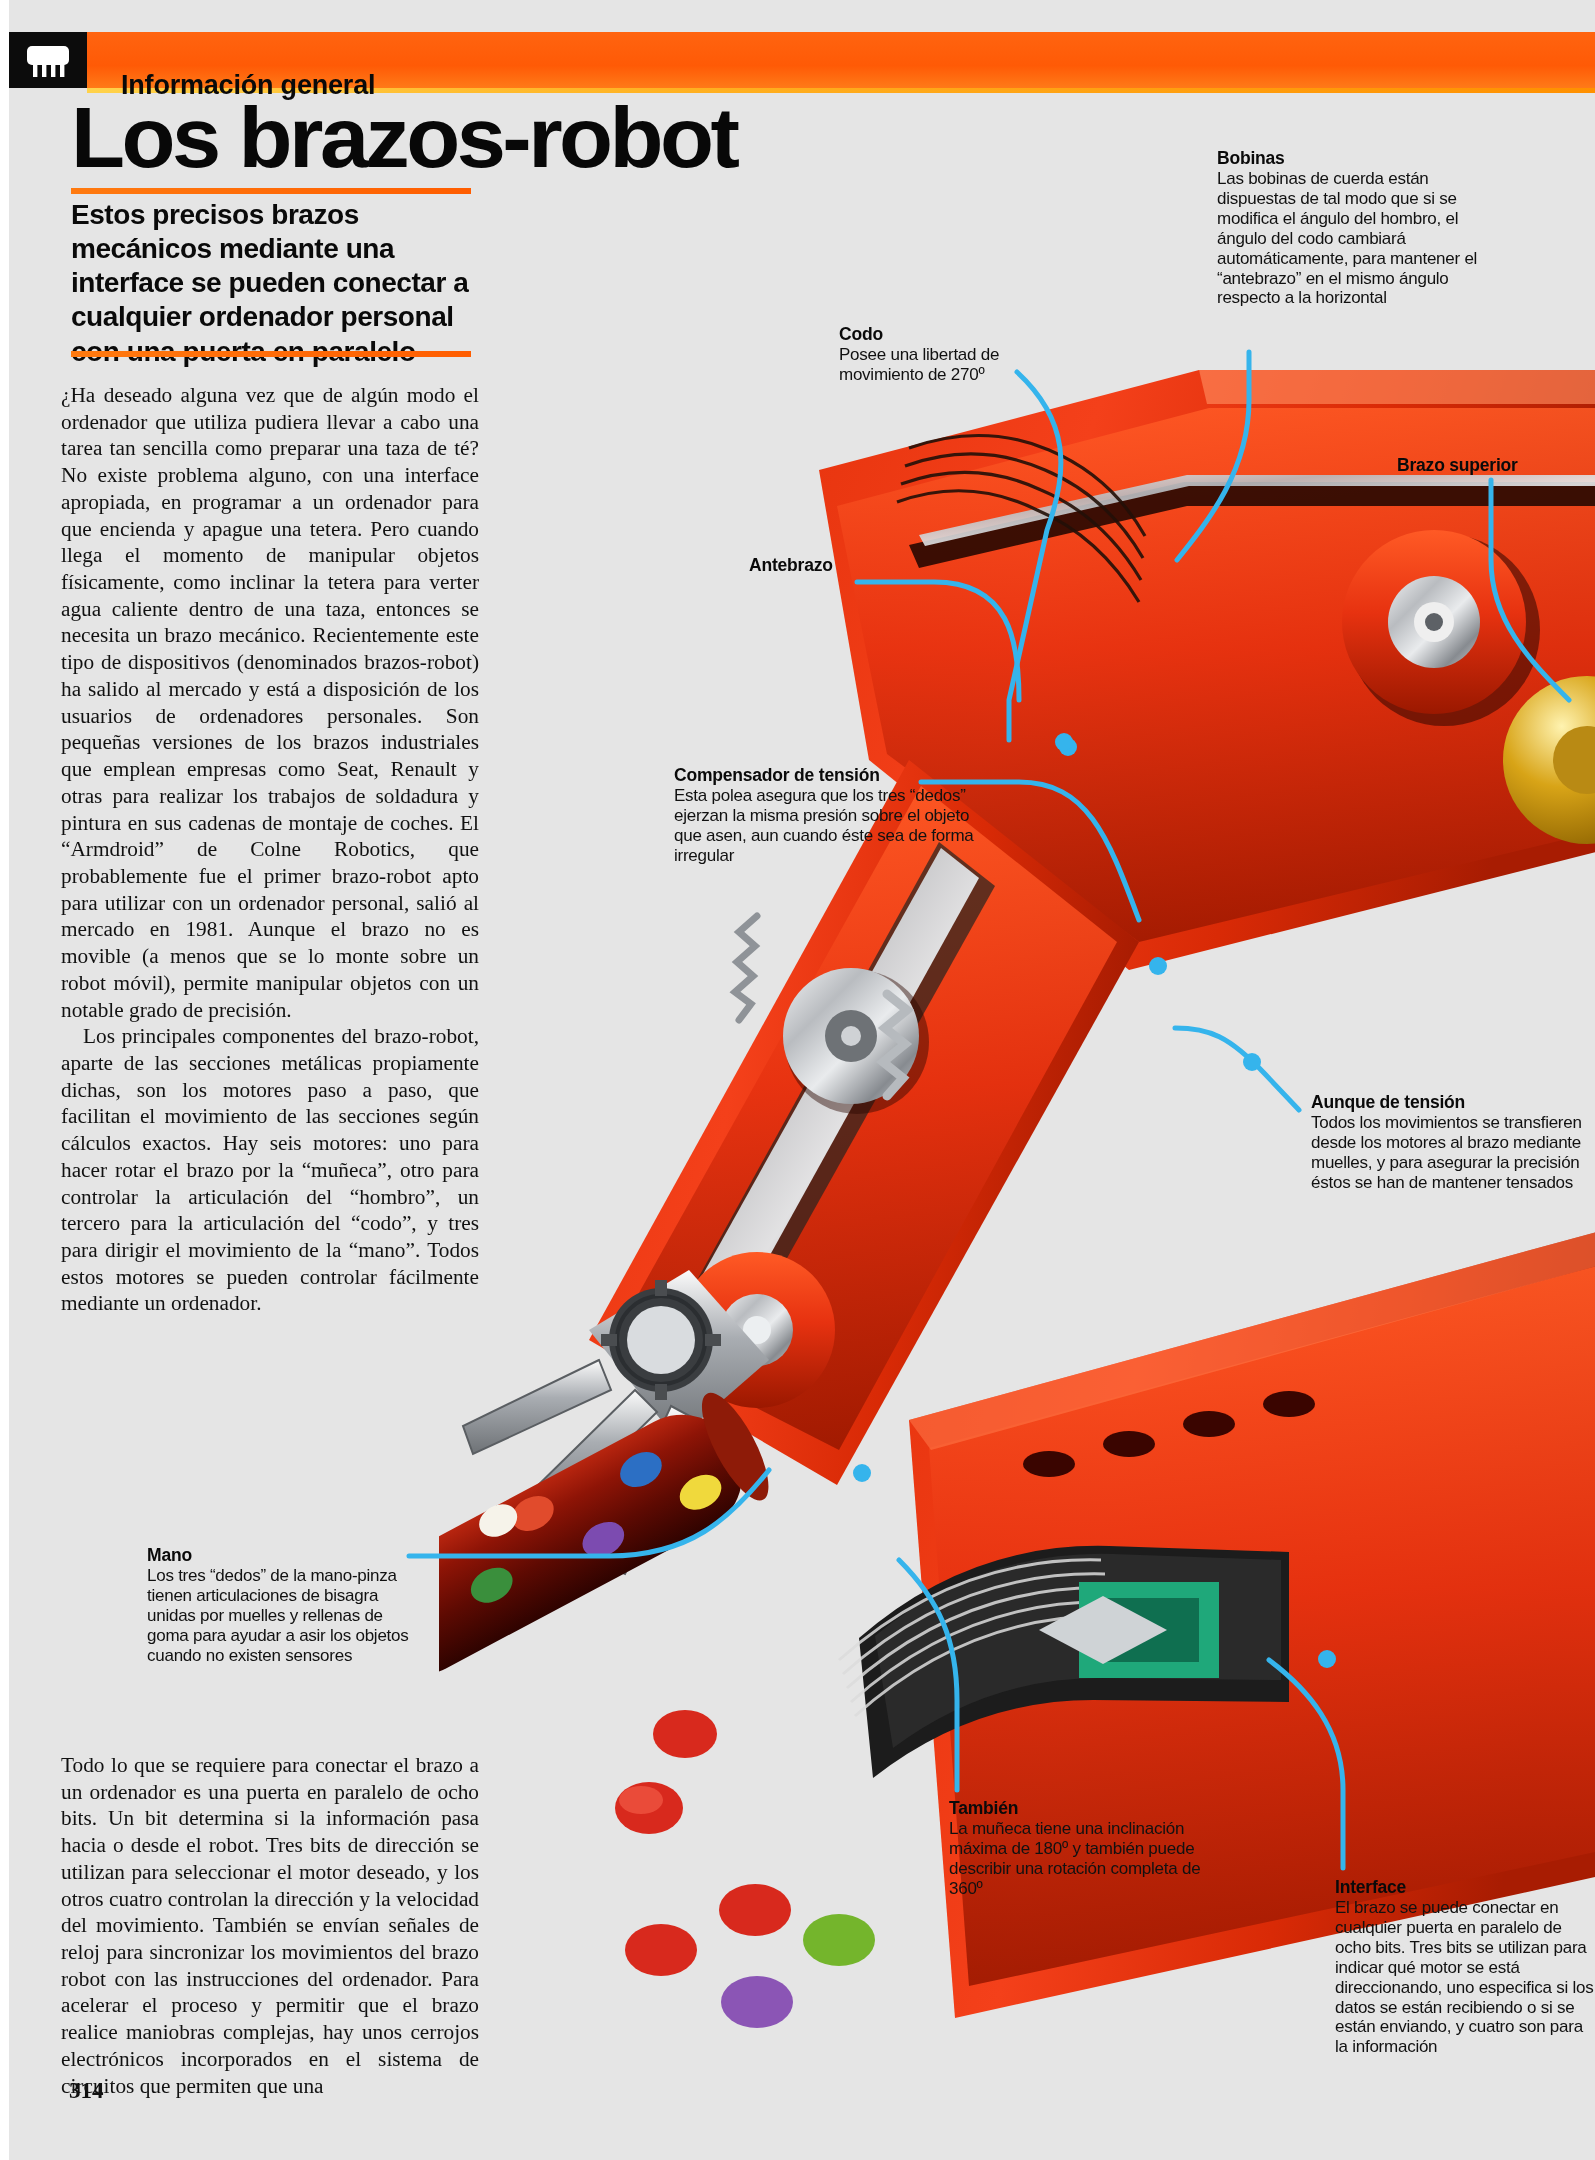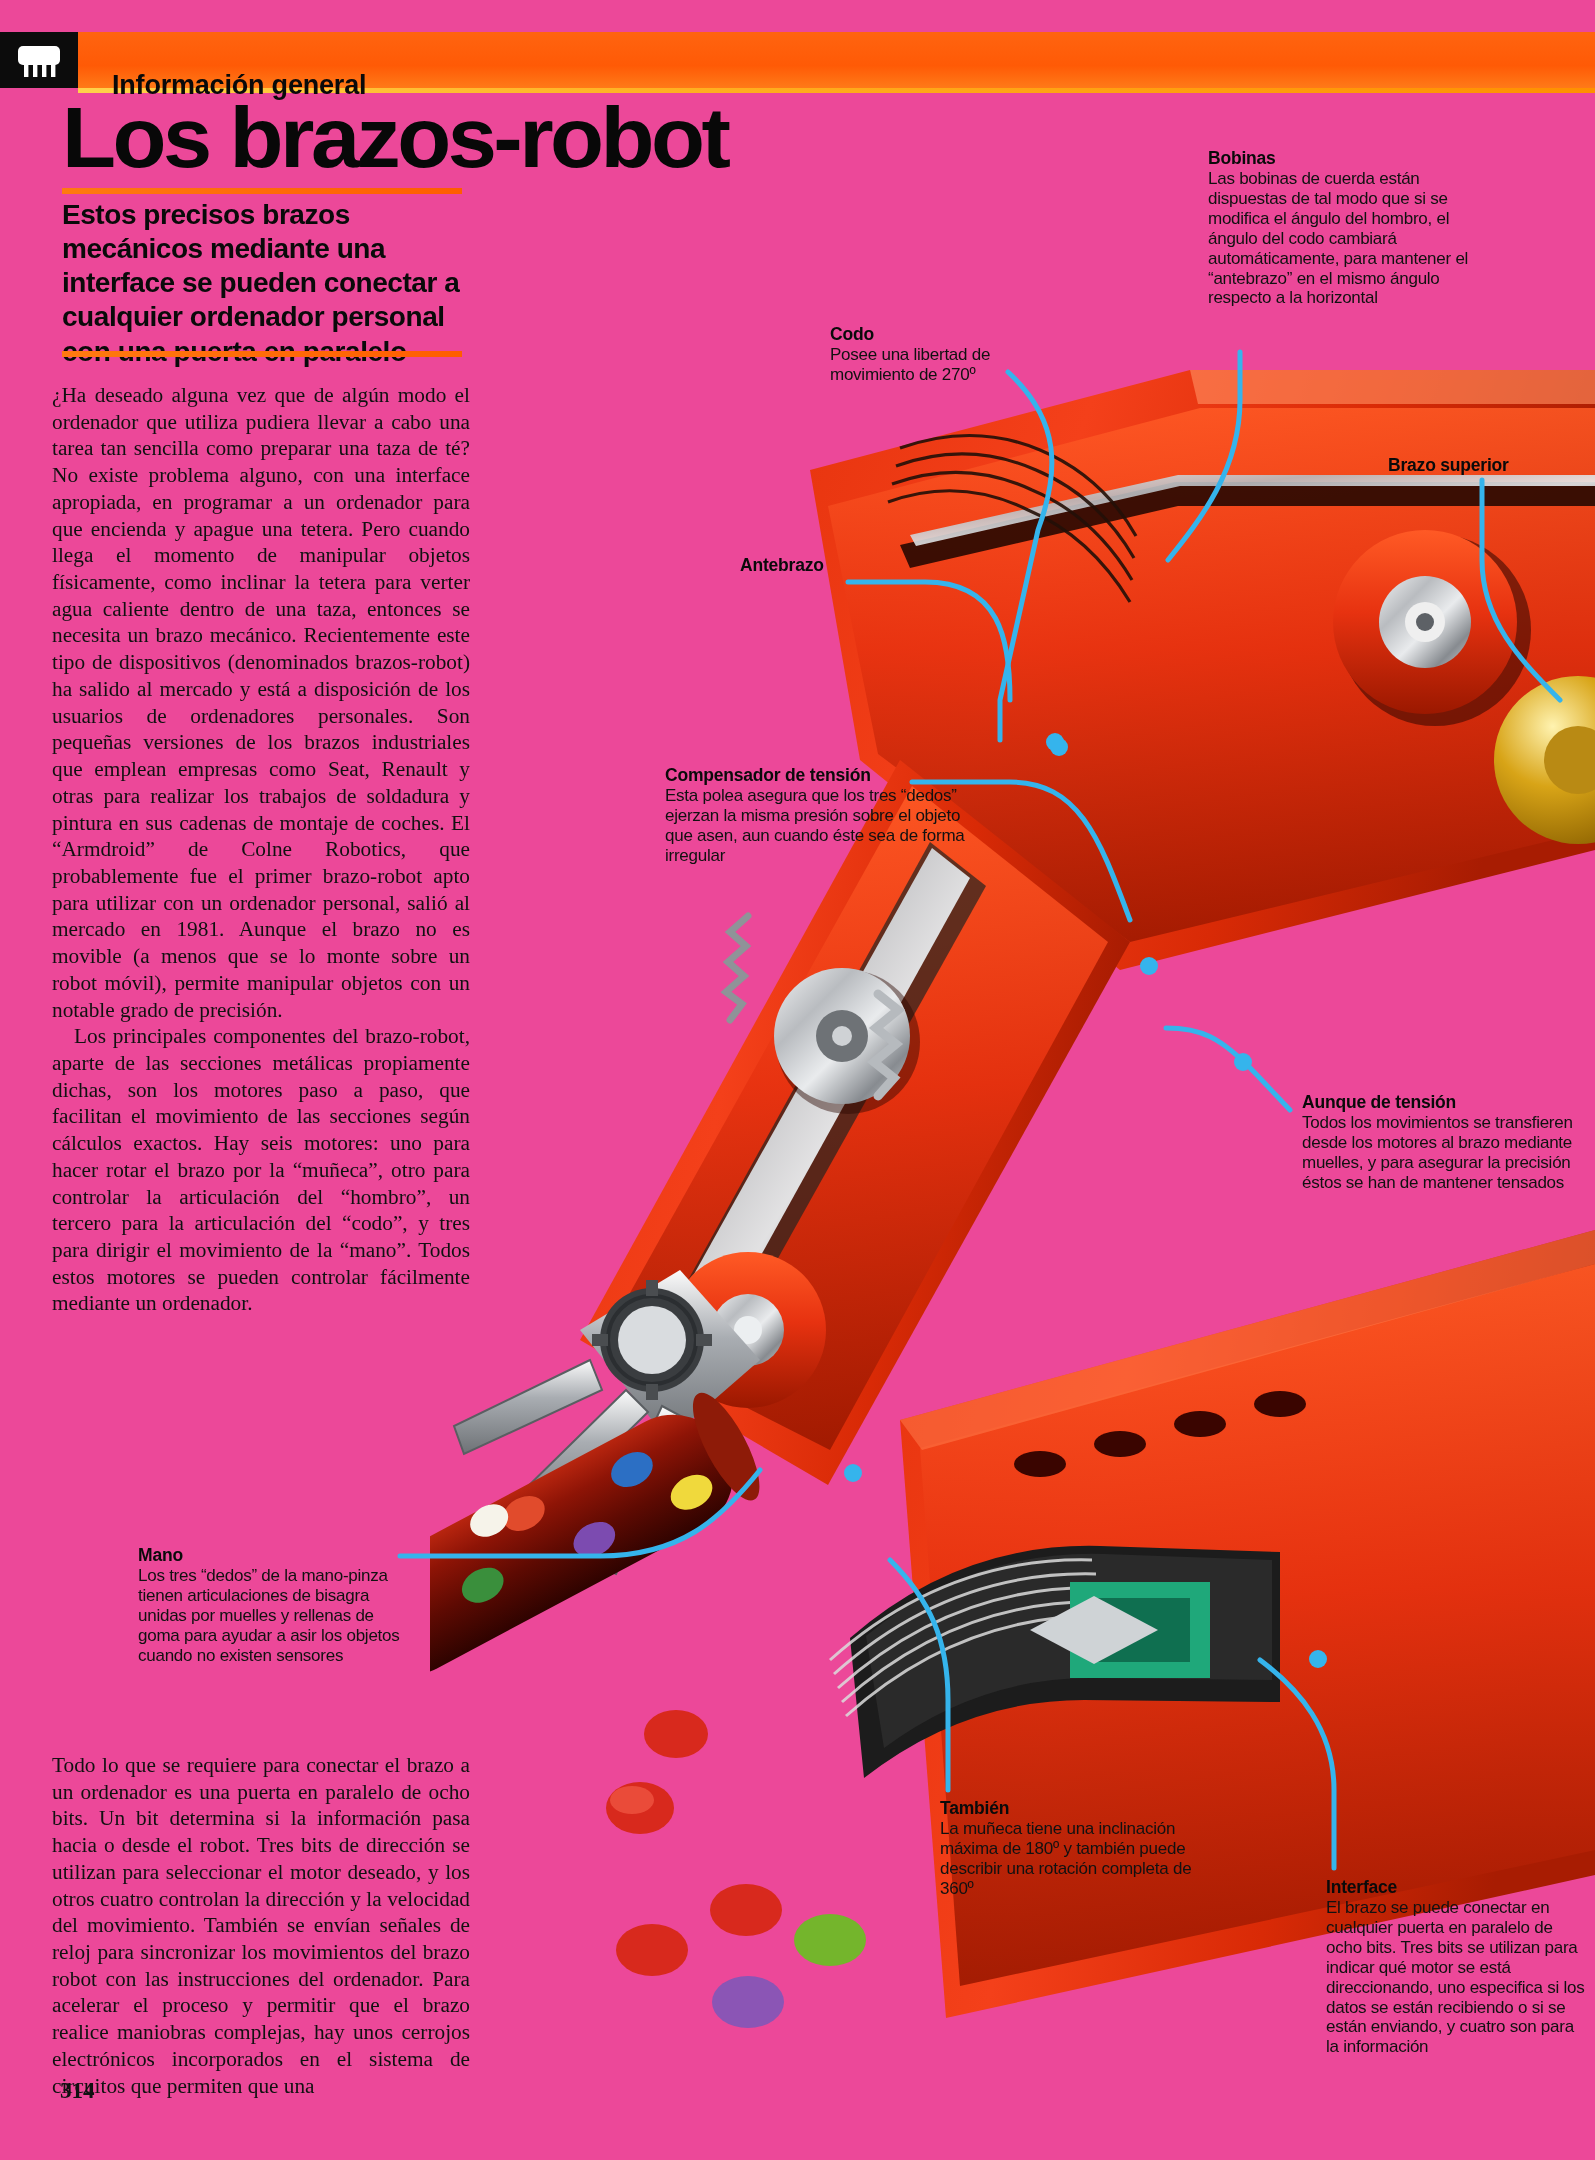--- a/index.html
+++ b/index.html
@@ -3,21 +3,21 @@
 <meta charset="utf-8">
 <style>
   html,body{margin:0;padding:0;}
   body{
     width:1595px;height:2160px;
     background:#ffffff;
     font-family:"Liberation Serif",serif;
     position:relative;
     overflow:hidden;
   }
-  .page{position:absolute;inset:0;background:#ec4899;}
+  .page{position:absolute;inset:0;background:#e5e5e5;margin-left:9px;}
 
   
   .header{position:absolute;left:0;top:32px;width:1595px;height:56px;}
   .header-icon{
     position:absolute;left:0;top:0;width:78px;height:56px;
     background:#0c0c0c;display:flex;align-items:center;justify-content:center;
   }
   .header-bar{
     position:absolute;left:78px;top:0;width:1517px;height:56px;
     background:linear-gradient(180deg,#ff6410 0%,#ff5a06 60%,#ff7a18 100%);

